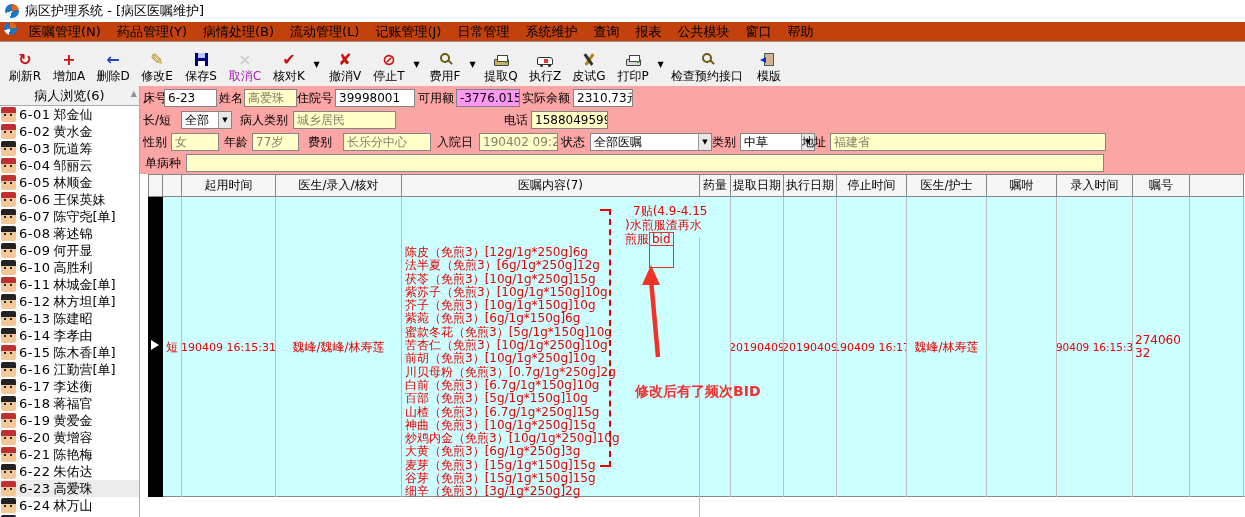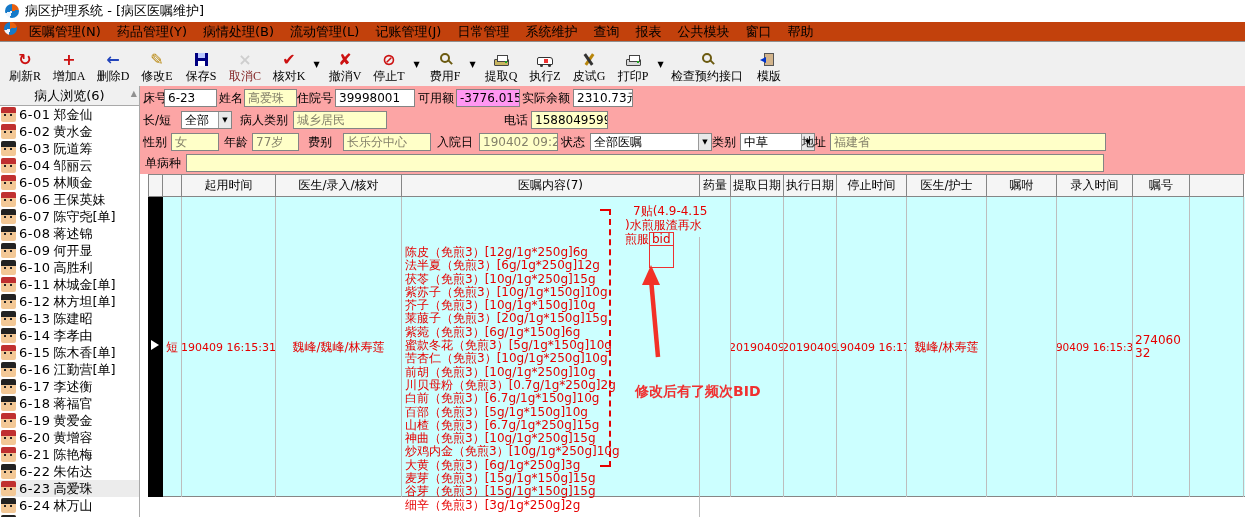--- a/index.html
+++ b/index.html
@@ -16,25 +16,25 @@
   
   .menubar { position:absolute; top:22px; left:0; right:0; height:20px; background:#c2410c;
     display:flex; align-items:flex-start; font-size:13px; border-bottom:1px solid #8f8f8f; padding-left:4px; }
   .menu-item { padding:0 8px; height:20px; line-height:20px; cursor:default; }
   .menubar .app-icon { width:13px; height:13px; margin-right:4px; }
   
   .toolbar { position:absolute; top:42px; left:0; right:0; height:44px; background:#f0f0f0;
     display:flex; align-items:flex-start; padding:2px 0 0 3px; }
   .tb-btn { display:flex; flex-direction:column; align-items:center; justify-content:flex-end;
     min-width:44px; height:40px; padding:1px 4px; cursor:default; }
-  .tb-label { font-size:12px; line-height:14px; white-space:nowrap;font-family:Liberation Serif, serif; }
+  .tb-label { font-size:12px; line-height:14px; white-space:nowrap; }
   .ic { height:19px; display:flex; align-items:center; justify-content:center; font-size:16px; line-height:19px; }
   .tb-caret { width:11px; height:40px; display:flex; align-items:center; justify-content:center;
     font-size:8px; color:#000; margin-right:1px; cursor:default; }
-  .tb-btn.disabled .tb-label { color:#7f1d1d; }
+  .tb-btn.disabled .tb-label { color:#a21caf; }
   .tb-btn.disabled .ic { opacity:.45; filter:grayscale(1); }
   .g-red { color:#cc1111; font-weight:bold; }
   .g-blue { color:#2244bb; font-weight:bold; }
   .g-gold { color:#b8860b; font-weight:bold; }
   .g-gray { color:#a6a6a6; font-weight:bold; }
   
   .floppy { width:13px; height:13px; background:#000080; position:relative; }
   .floppy::before { content:""; position:absolute; top:0; left:3px; right:3px; height:5px; background:#b9c7ff; }
   .floppy::after  { content:""; position:absolute; bottom:0; left:3px; right:3px; height:5px; background:#fff; }
   .mag { width:10px; height:10px; border:2px solid #6b5a10; border-radius:50%; position:relative; margin-bottom:3px;}
@@ -383,21 +383,21 @@
     <span class="fld magenta" style="left:316px;top:3px;width:64px">-3776.015</span>
     <span class="lbl" style="left:382px;top:3px">实际余额</span>
     <span class="fld" style="left:433px;top:3px;width:60px">2310.73元</span>
 
     <span class="lbl" style="left:3px;top:25px">长/短</span>
     <span class="fld select" style="left:41px;top:25px;width:51px">
       <span>全部</span>
       <span class="drop">▼</span>
     </span>
     <span class="lbl" style="left:100px;top:25px">病人类别</span>
-    <span class="fld yellow" style="left:153px;top:25px;width:94px">城乡居民</span>
+    <span class="fld yellow" style="left:153px;top:25px;width:103px">城乡居民</span>
     <span class="lbl" style="left:364px;top:25px">电话</span>
     <span class="fld yellow black-text" style="left:391px;top:25px;width:77px">15880495998</span>
 
     <span class="lbl" style="left:3px;top:47px">性别</span>
     <span class="fld yellow" style="left:31px;top:47px;width:48px">女</span>
     <span class="lbl" style="left:84px;top:47px">年龄</span>
     <span class="fld yellow" style="left:112px;top:47px;width:47px">77岁</span>
     <span class="lbl" style="left:168px;top:47px">费别</span>
     <span class="fld yellow" style="left:203px;top:47px;width:88px">长乐分中心</span>
     <span class="lbl" style="left:297px;top:47px">入院日</span>
@@ -448,21 +448,20 @@
           <div class="med-line">陈皮（免煎3）[12g/1g*250g]6g</div>
 
           <div class="med-line">法半夏（免煎3）[6g/1g*250g]12g</div>
 
           <div class="med-line">茯苓（免煎3）[10g/1g*250g]15g</div>
 
           <div class="med-line">紫苏子（免煎3）[10g/1g*150g]10g</div>
 
           <div class="med-line">芥子（免煎3）[10g/1g*150g]10g</div>
 
-          <div class="med-line">莱菔子（免煎3）[20g/1g*150g]15g</div>
 
           <div class="med-line">紫菀（免煎3）[6g/1g*150g]6g</div>
 
           <div class="med-line">蜜款冬花（免煎3）[5g/1g*150g]10g</div>
 
           <div class="med-line">苦杏仁（免煎3）[10g/1g*250g]10g</div>
 
           <div class="med-line">前胡（免煎3）[10g/1g*250g]10g</div>
 
 

